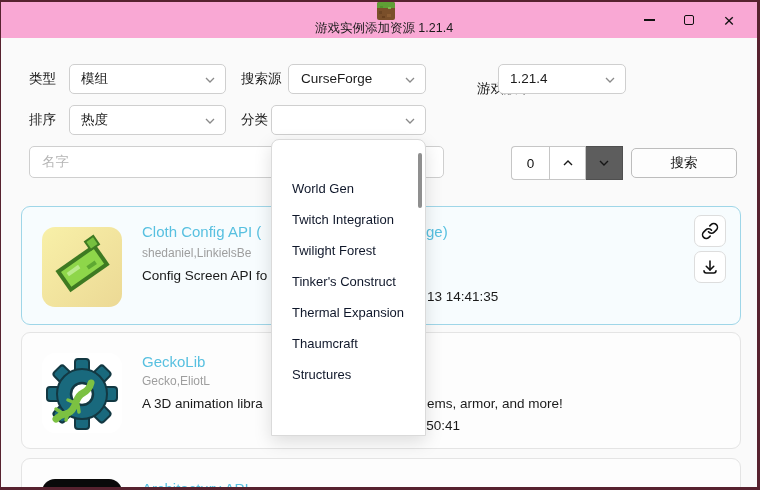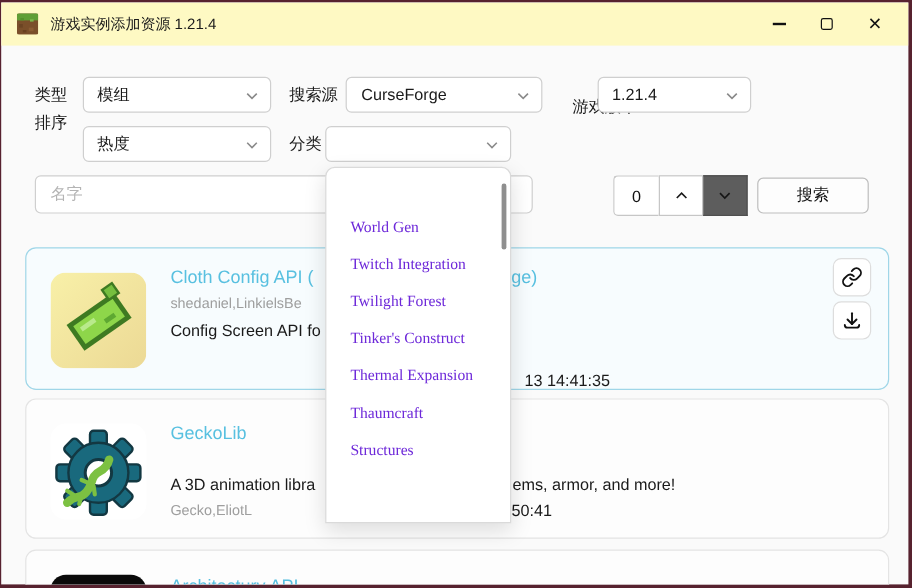--- a/index.html
+++ b/index.html
@@ -1,21 +1,21 @@
 <!DOCTYPE html>
 <html><head>
 <meta charset="utf-8">
 <style>
   * { margin:0; padding:0; box-sizing:border-box; }
   html,body { width:760px; height:490px; overflow:hidden; }
   body { background:#57222f; font-family:"Liberation Sans","DejaVu Sans",sans-serif; position:relative; }
   #window { position:absolute; top:2px; left:1px; right:3px; bottom:3px; background:#fafafa; overflow:hidden; }
 
   
-  .titlebar { position:absolute; top:0; left:0; right:0; height:36px; background:#fef9c3; display:flex; align-items:center; }
+  .titlebar { position:absolute; top:0; left:0; right:0; height:36px; background:#f9a8d4; display:flex; align-items:center;flex-direction:column; }
   .app-icon { width:18px; height:18px; margin-left:13px; border-radius:2px; overflow:hidden; flex:0 0 auto; }
   .title-text { margin-left:10px; font-size:12.5px; color:#1a1a1a; }
   .win-controls { position:absolute; right:8px; top:0; height:36px; display:flex; align-items:center; }
   .win-btn { width:40px; height:30px; display:flex; align-items:center; justify-content:center; cursor:default; }
   .glyph-min { width:11px; height:1.4px; background:#111; }
   .glyph-max { width:10px; height:10px; border:1.2px solid #111; border-radius:2px; }
   .glyph-close { font-size:19px; color:#111; line-height:1; font-weight:300; }
 
   
   .flabel { position:absolute; font-size:13.5px; color:#1a1a1a; line-height:30px; }
@@ -26,42 +26,42 @@
   .textinput { position:absolute; height:32px; background:#fff; border:1px solid #cfcfcf; border-radius:5px;
                font-size:13.5px; line-height:30px; padding-left:12px; color:#1a1a1a; }
   .placeholder { color:#b4b4b4; }
 
   .spin-group { position:absolute; left:510px; top:144px; height:34px; display:flex; }
   .spin-val { width:38px; background:#fff; border:1px solid #c6c6c6; border-right:none; border-radius:4px 0 0 4px;
               font-size:13.5px; display:flex; align-items:center; justify-content:center; color:#111; }
   .spin-up { width:37px; background:#fff; border:1px solid #c6c6c6; display:flex; align-items:center; justify-content:center; }
   .spin-down { width:37px; background:#5d5d5d; border:1px solid #4f4f4f; border-left:none; display:flex; align-items:center; justify-content:center; }
 
-  .search-btn { position:absolute; left:630px; top:146px; width:93px; height:30px; background:#fdfdfd; border:1px solid #bdbdbd;
+  .search-btn { position:absolute; left:630px; top:146px; width:106px; height:30px; background:#fdfdfd; border:1px solid #bdbdbd;
                 border-radius:5px; font-size:13.5px; color:#111; display:flex; align-items:center; justify-content:center; }
 
   
   .card { position:absolute; left:20px; width:720px; background:#fdfdfd; border:1px solid #e4e4e4; border-radius:9px; }
   .card.selected { background:#f7fcfe; border:1.5px solid #9fd6e8; }
   .card-icon { position:absolute; left:20px; top:20px; width:80px; height:80px; border-radius:13px; overflow:hidden; }
   .c-title { position:absolute; left:120px; font-size:15px; color:#58c0e0; }
   .c-frag  { position:absolute; font-size:15px; color:#58c0e0; }
   .c-auth  { position:absolute; left:120px; font-size:12px; color:#9e9e9e; }
   .c-desc  { position:absolute; left:120px; font-size:13.5px; color:#1a1a1a; }
   .c-desc-frag { position:absolute; font-size:13.5px; color:#1a1a1a; }
   .c-stats { position:absolute; left:120px; font-size:13.5px; color:#1a1a1a; }
   .c-stats-frag { position:absolute; font-size:13.5px; color:#1a1a1a; }
   .icon-btn { position:absolute; right:14px; width:32px; height:32px; background:#fff; border:1px solid #ddd; border-radius:7px;
               display:flex; align-items:center; justify-content:center; }
 
   
   .dropdown { position:absolute; left:270px; top:137px; width:155px; height:297px; background:#fff;
               border:1px solid #dadada; border-radius:8px 8px 0 0; box-shadow:0 6px 18px rgba(0,0,0,.13); z-index:50; overflow:hidden; }
   .dd-blank { height:33px; }
-  .dd-item { height:31px; line-height:31px; padding-left:20px; font-size:13px; color:#6d28d9; white-space:nowrap;font-family:Liberation Serif, serif; }
+  .dd-item { height:31px; line-height:31px; padding-left:20px; font-size:13px; color:#0f172a; white-space:nowrap; }
   .dd-scroll { position:absolute; right:3px; top:13px; width:4px; height:55px; background:#8f8f8f; border-radius:2px; }
 </style>
 </head>
 <body>
 
 <div id="window">
 
   <div class="titlebar">
     <div class="app-icon">
       <svg width="18" height="18" viewBox="0 0 18 18">
@@ -89,35 +89,35 @@
   </div>
 
   <span class="flabel" style="left:28px; top:62px;">类型</span>
   <div class="combo" style="left:68px; top:62px; width:157px;">
     <span>模组</span>
     <svg class="chev" width="12" height="12" viewBox="0 0 12 12">
         <polyline points="2,4 6,8 10,4" fill="none" stroke="#8a8a8a" stroke-width="1.3"></polyline>
       </svg>
   </div>
   <span class="flabel" style="left:240px; top:62px;">搜索源</span>
-  <div class="combo" style="left:287px; top:62px; width:164px;padding-left:12px;">
+  <div class="combo" style="left:287px; top:62px; width:138px;padding-left:12px;">
     <span>CurseForge</span>
     <svg class="chev" width="12" height="12" viewBox="0 0 12 12">
         <polyline points="2,4 6,8 10,4" fill="none" stroke="#8a8a8a" stroke-width="1.3"></polyline>
       </svg>
   </div>
   <span class="flabel" style="left:432px; top:72px;margin-left:44px;">游戏版本</span>
   <div class="combo" style="left:497px; top:62px; width:128px;">
     <span>1.21.4</span>
     <svg class="chev" width="12" height="12" viewBox="0 0 12 12">
         <polyline points="2,4 6,8 10,4" fill="none" stroke="#8a8a8a" stroke-width="1.3"></polyline>
       </svg>
   </div>
 
-  <span class="flabel" style="left:28px; top:86px;font-family:Liberation Serif, serif;">排序</span>
+  <span class="flabel" style="left:28px; top:103px;font-family:Liberation Serif, serif;">排序</span>
   <div class="combo" style="left:68px; top:103px; width:157px;">
     <span>热度</span>
     <svg class="chev" width="12" height="12" viewBox="0 0 12 12">
         <polyline points="2,4 6,8 10,4" fill="none" stroke="#8a8a8a" stroke-width="1.3"></polyline>
       </svg>
   </div>
   <span class="flabel" style="left:240px; top:103px;">分类</span>
   <div class="combo" style="left:270px; top:103px; width:155px;">
     <span></span>
     <svg class="chev" width="12" height="12" viewBox="0 0 12 12">
@@ -160,21 +160,21 @@
           <rect x="44" y="42" width="10" height="4" fill="#5ea832"></rect>
           <rect x="56" y="20" width="12" height="12" fill="#3e7a22"></rect>
           <rect x="58" y="22" width="8" height="8" fill="#76bf3f"></rect>
         </g>
       </svg>
     </div>
     <span class="c-title" style="top:16px;">Cloth Config API (</span>
     <span class="c-frag" style="left:404px; top:16px;">ge)</span>
     <span class="c-auth" style="top:39px;">shedaniel,LinkielsBe</span>
     <span class="c-desc" style="top:61px;">Config Screen API fo</span>
-    <span class="c-stats-frag" style="left:415px; top:82px;margin-top:21px;">13 14:41:35</span>
+    <span class="c-stats-frag" style="left:405px; top:82px;">13 14:41:35</span>
     <div class="icon-btn" style="top:8px;">
       <svg width="18" height="18" viewBox="0 0 24 24" fill="none" stroke="#111" stroke-width="2.1" stroke-linecap="round" stroke-linejoin="round">
         <path d="M10 13a5 5 0 0 0 7.54.54l3-3a5 5 0 0 0-7.07-7.07l-1.72 1.71"></path>
         <path d="M14 11a5 5 0 0 0-7.54-.54l-3 3a5 5 0 0 0 7.07 7.07l1.71-1.71"></path>
       </svg>
     </div>
     <div class="icon-btn" style="top:44px;">
       <svg width="18" height="18" viewBox="0 0 24 24" fill="none" stroke="#111" stroke-width="2.1" stroke-linecap="round" stroke-linejoin="round">
         <path d="M4 17c0 2 1 3 3 3h10c2 0 3-1 3-3"></path>
         <polyline points="7,11 12,16 17,11"></polyline>
@@ -198,21 +198,21 @@
             <rect x="21" y="-7" width="14" height="14" rx="3" transform="rotate(45)"></rect>
             <circle cx="0" cy="0" r="25"></circle>
           </g>
           <circle cx="0" cy="0" r="11" fill="#fff" stroke="#133842" stroke-width="2.5"></circle>
         </g>
         <path d="M14 66 C22 58 24 64 30 57 C36 50 33 44 41 40 C45 38 48 34 49 30" fill="none" stroke="#7cc142" stroke-width="7" stroke-linecap="round"></path>
         <path d="M20 60 l-6 -4 M26 60 l-2 7 M33 50 l-7 -3 M36 52 l1 7" stroke="#7cc142" stroke-width="3.5" stroke-linecap="round"></path>
       </svg>
     </div>
     <span class="c-title" style="top:20px;">GeckoLib</span>
-    <span class="c-auth" style="top:41px;margin-top:44px;">Gecko,EliotL</span>
+    <span class="c-auth" style="top:41px;">Gecko,EliotL</span>
     <span class="c-desc" style="top:63px;">A 3D animation libra</span>
     <span class="c-desc-frag" style="left:405px; top:63px;">ems, armor, and more!</span>
     <span class="c-stats-frag" style="left:393px; top:85px;">6:50:41</span>
   </div>
 
   <div class="card" style="top:456px; height:120px;">
     <div class="card-icon" style="background:#0a0a0a;"></div>
     <span class="c-title" style="top:21px;">Architectury API</span>
   </div>
 

